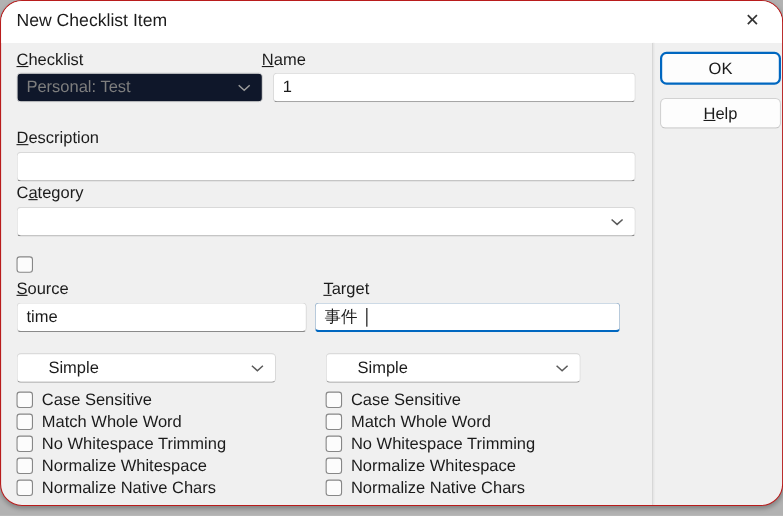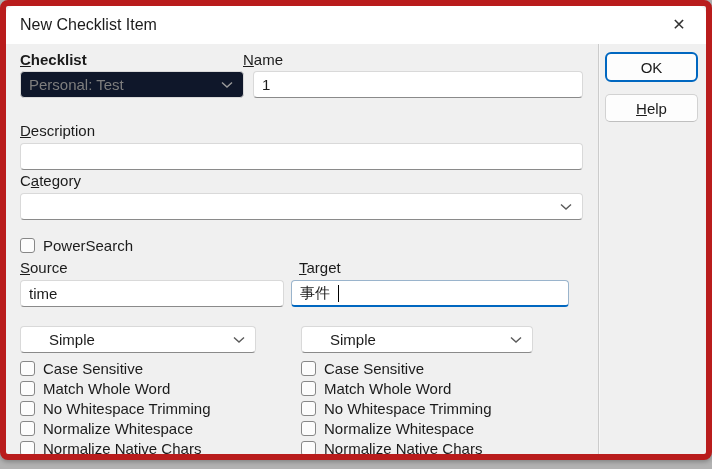--- a/index.html
+++ b/index.html
@@ -4,21 +4,21 @@
 <style>
   html,body{margin:0;padding:0;}
   body{
     width:712px;height:469px;position:relative;overflow:hidden;
     background:#b2b2b2;
     font-family:"Liberation Sans",sans-serif;
     -webkit-font-smoothing:antialiased;
   }
   .dialog{
     position:absolute;left:0;top:0;width:712px;height:460px;
-    background:#f0f0f0;border:6px solid #b91c1c;border-radius:8px;
+    background:#f0f0f0;border:1px solid #b91c1c;border-radius:20px;
     box-sizing:border-box;overflow:hidden;
     box-shadow:0 2px 4px rgba(0,0,0,.25);
   }
   .titlebar{
     position:absolute;left:0;top:0;right:0;height:38px;background:#ffffff;
     display:flex;align-items:center;padding-left:14px;box-sizing:border-box;
     border-radius:8px 8px 0 0;
   }
   .title{font-size:16px;color:#1b1b1b;}
   .close-btn{
@@ -53,21 +53,21 @@
   .combo.mode{padding-left:28px;}
   .chev svg{display:block;}
   .caret{
     position:absolute;width:1px;height:17px;background:#000;
   }
   .sep{
     position:absolute;left:592px;top:38px;width:1px;height:421px;
     background:#cccccc;border-right:1px solid #f7f7f7;
   }
   .btn{
-    position:absolute;left:599px;width:93px;height:28px;box-sizing:border-box;
+    position:absolute;left:599px;width:110px;height:28px;box-sizing:border-box;
     background:#fdfdfd;border:1px solid #d2d2d2;border-bottom-color:#bfbfbf;
     border-radius:5px;font-size:15px;color:#1b1b1b;
     display:flex;align-items:center;justify-content:center;cursor:default;
   }
   .btn u{text-decoration:underline;}
   .btn.default{
     border:2px solid #0067c0;height:30px;border-radius:6px;
   }
   .cbrow{
     position:absolute;height:20px;display:flex;align-items:center;
@@ -85,21 +85,21 @@
 
 <div class="dialog">
 
   <div class="titlebar">
     <span class="title">New Checklist Item</span>
   </div>
   <div class="close-btn">
     <span>✕</span>
   </div>
 
-  <div class="label" style="left:14px;top:45px;font-weight:bold;"><u>C</u>hecklist</div>
+  <div class="label" style="left:14px;top:45px;"><u>C</u>hecklist</div>
   <div class="combo disabled" style="left:14px;top:65px;width:224px;">
     <span>Personal: Test</span>
     <span class="chev">
       <svg width="12" height="8" viewBox="0 0 12 8">
           <path d="M1 1.5 L6 6 L11 1.5" fill="none" stroke="#9a9a9a" stroke-width="1.4"></path>
         </svg>
     </span>
   </div>
 
   <div class="label" style="left:237px;top:45px;"><u>N</u>ame</div>
@@ -113,21 +113,20 @@
     <span></span>
     <span class="chev">
       <svg width="12" height="8" viewBox="0 0 12 8">
           <path d="M1 1.5 L6 6 L11 1.5" fill="none" stroke="#5a5a5a" stroke-width="1.4"></path>
         </svg>
     </span>
   </div>
 
   <div class="cbrow" style="left:14px;top:229px;">
     <span class="cbbox"></span>
-    <span class="cblabel">PowerSearch</span>
   </div>
 
   <div class="label" style="left:14px;top:253px;"><u>S</u>ource</div>
   <input class="tfield" style="left: 14px; top: 274px; width: 264px;" value="time">
 
   <div class="label" style="left:293px;top:253px;"><u>T</u>arget</div>
   <input class="tfield focused" style="left: 285px; top: 274px; width: 278px;" value="事件">
   <div class="caret" style="left:332px;top:279px;"></div>
 
   <div class="combo mode" style="left:14px;top:320px;width:236px;">

